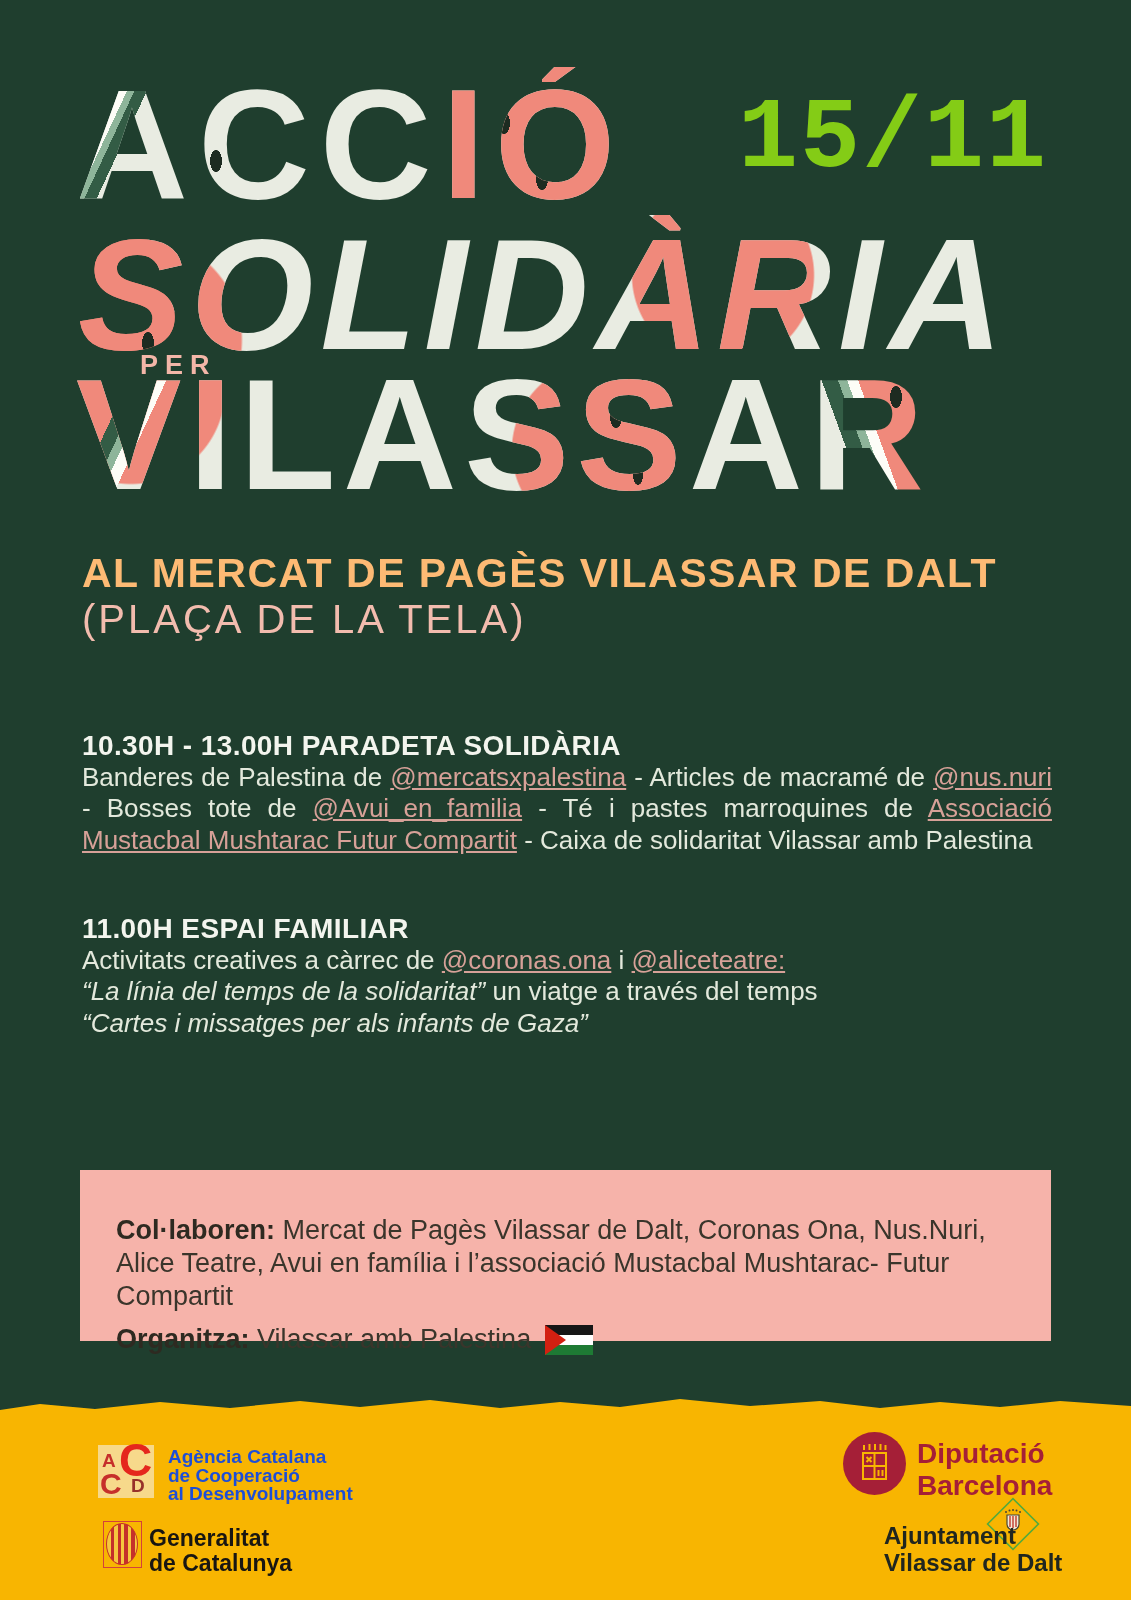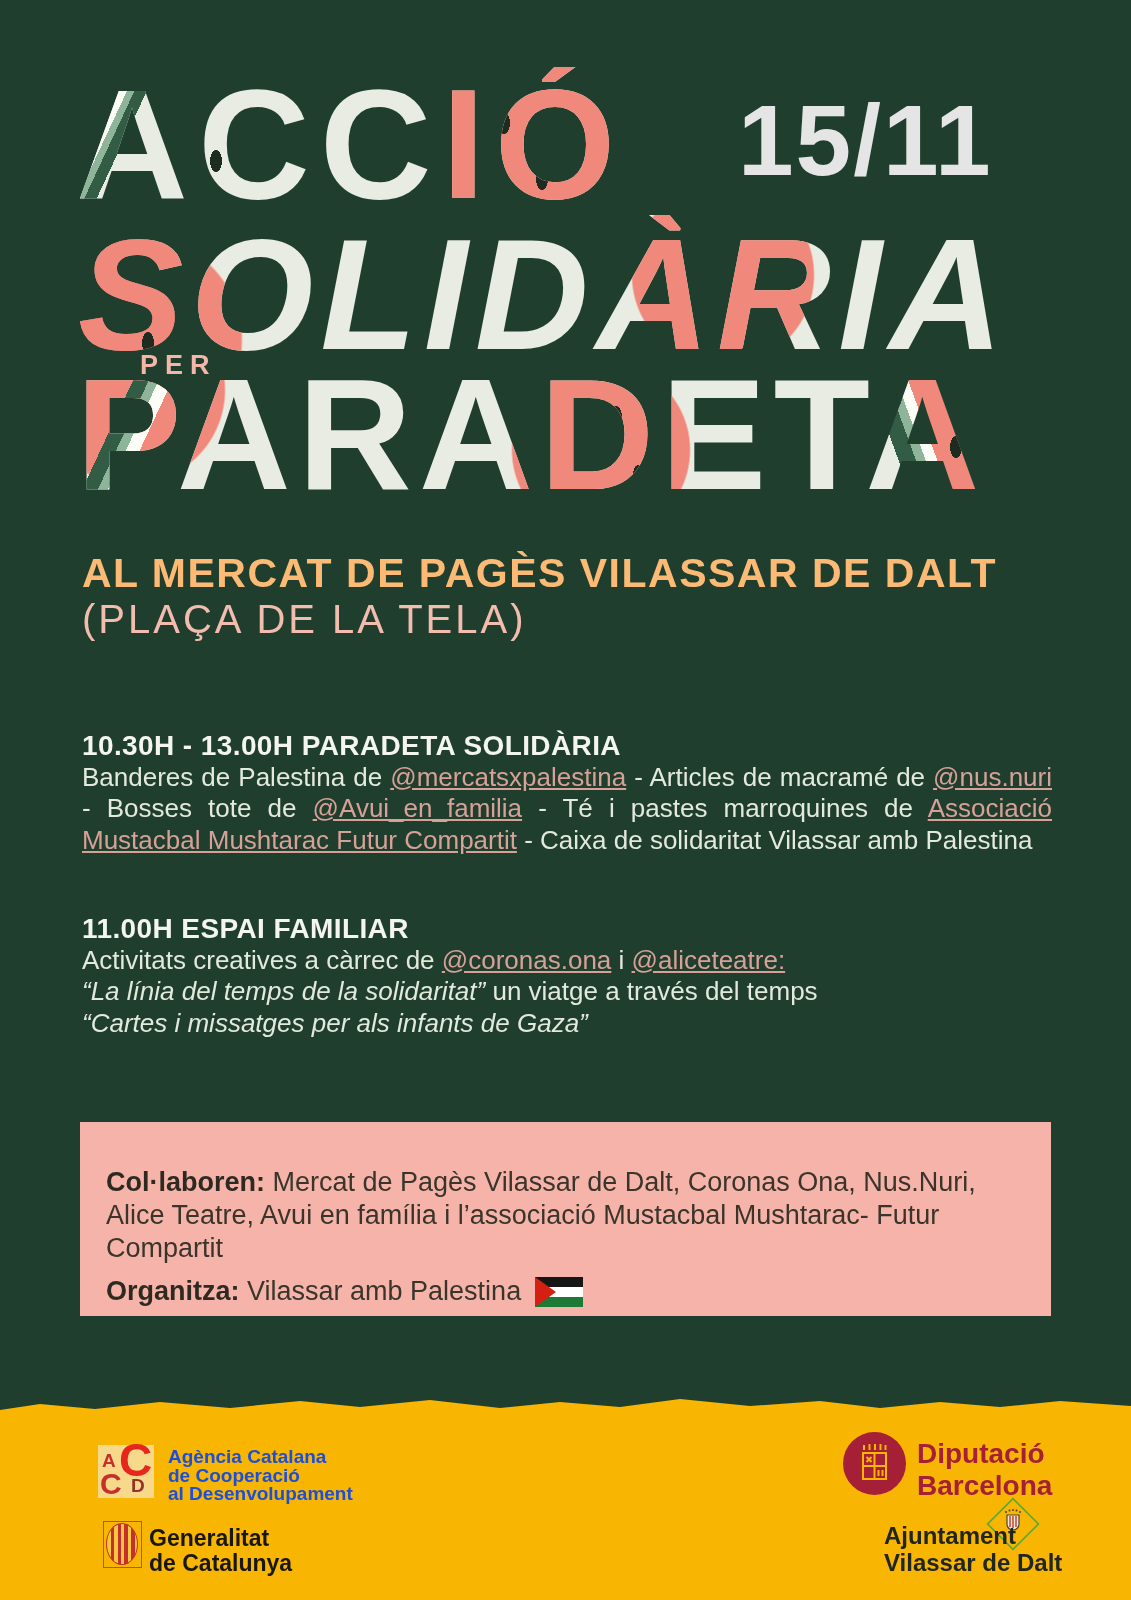--- a/index.html
+++ b/index.html
@@ -59,44 +59,44 @@
       radial-gradient(circle 95px at 55px 35px,#f0897b 98%,transparent 100%),
       radial-gradient(circle 90px at 525px 95px,#f0897b 98%,transparent 100%),
       linear-gradient(250deg,#f0897b 0 9%,#fdfdf7 9% 10.2%,#8eb59a 10.2% 11.2%,#335c45 11.2% 13%,transparent 13%);
   }
   .per{
     position:absolute;left:140px;top:350px;
     font-size:27px;font-weight:700;letter-spacing:7px;color:#f3b6a8;
   }
   .date{
     position:absolute;left:738px;top:83px;
-    font-size:100px;font-weight:700;letter-spacing:2px;color:#e5e5e5;
+    font-size:100px;font-weight:700;letter-spacing:2px;color:#84cc16;font-family:Liberation Mono, monospace;
   }
 
   
   .loc1{position:absolute;left:82px;top:550px;font-size:41px;font-weight:700;letter-spacing:1.5px;color:#fdba74;white-space:nowrap;}
   .loc2{position:absolute;left:82px;top:597px;font-size:40px;font-weight:400;letter-spacing:3px;color:#f2bcae;white-space:nowrap;}
 
   
   .section{position:absolute;left:82px;width:970px;color:#e3e9dc;font-size:26px;line-height:31.5px;}
   .sec-1{top:730px;}
   .sec-2{top:913px;}
   .sec-heading{font-weight:700;font-size:28px;color:#f3f5ee;letter-spacing:0.4px;}
   .sec-body{text-align:justify;text-align-last:left;}
   .sec-line{text-align:left;}
   .seg-n{color:inherit;}
   .seg-a{color:#d7a198;text-decoration:underline;}
   .seg-i{font-style:italic;}
   .seg-b{font-weight:700;color:#2e2a21;}
 
   
   .collab-box{
-    position:absolute;left:80px;top:1122px;width:971px;height:194px;
+    position:absolute;left:80px;top:1170px;width:971px;height:171px;
     background:#f6b3aa;color:#3a352b;
-    padding:44px 26px 0 26px;font-size:27px;line-height:33px;
+    padding:44px 26px 0 36px;font-size:27px;line-height:33px;
   }
   .organitza-line{margin-top:10px;display:flex;align-items:center;}
   .flag{
     display:inline-block;width:48px;height:30px;position:relative;margin-left:14px;flex:0 0 auto;
     background:linear-gradient(#161616 0 33.4%,#ffffff 33.4% 66.7%,#1e7a34 66.7%);
   }
   .flag::before{
     content:"";position:absolute;left:0;top:0;width:0;height:0;
     border-top:15px solid transparent;border-bottom:15px solid transparent;border-left:21px solid #d32011;
   }
@@ -125,21 +125,21 @@
 </style>
 </head>
 <body>
 
 <div id="poster">
 
   <div class="wm wm-1">ACCIÓ</div>
   <div class="date">15/11</div>
   <div class="wm wm-2">SOLIDÀRIA</div>
   <div class="per">PER</div>
-  <div class="wm wm-3">PARADETA</div>
+  <div class="wm wm-3">VILASSAR</div>
 
   <div class="loc1">AL MERCAT DE PAGÈS VILASSAR DE DALT</div>
   <div class="loc2">(PLAÇA DE LA TELA)</div>
 
   <div class="section sec-1">
     <div class="sec-heading">10.30H - 13.00H PARADETA SOLIDÀRIA</div>
     <div class="sec-body"><span class="seg-n">Banderes de Palestina de </span><span class="seg-a">@mercatsxpalestina</span><span class="seg-n"> - Articles de macramé de </span><span class="seg-a">@nus.nuri</span><span class="seg-n"> - Bosses tote de </span><span class="seg-a">@Avui_en_familia</span><span class="seg-n"> - Té i pastes marroquines de </span><span class="seg-a">Associació Mustacbal Mushtarac Futur Compartit</span><span class="seg-n"> - Caixa de solidaritat Vilassar amb Palestina</span></div>
   </div>
 
   <div class="section sec-2">

